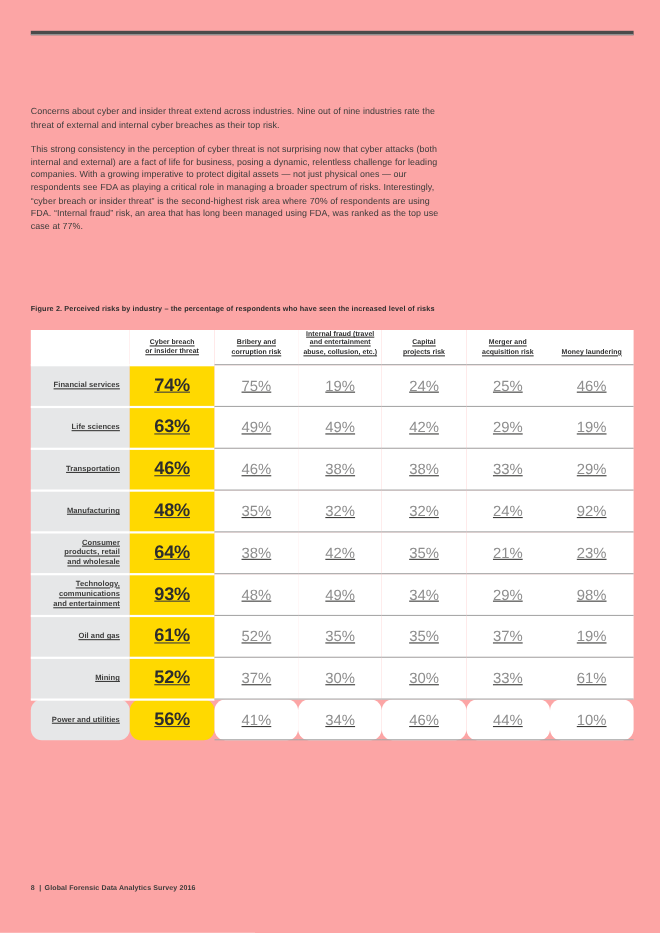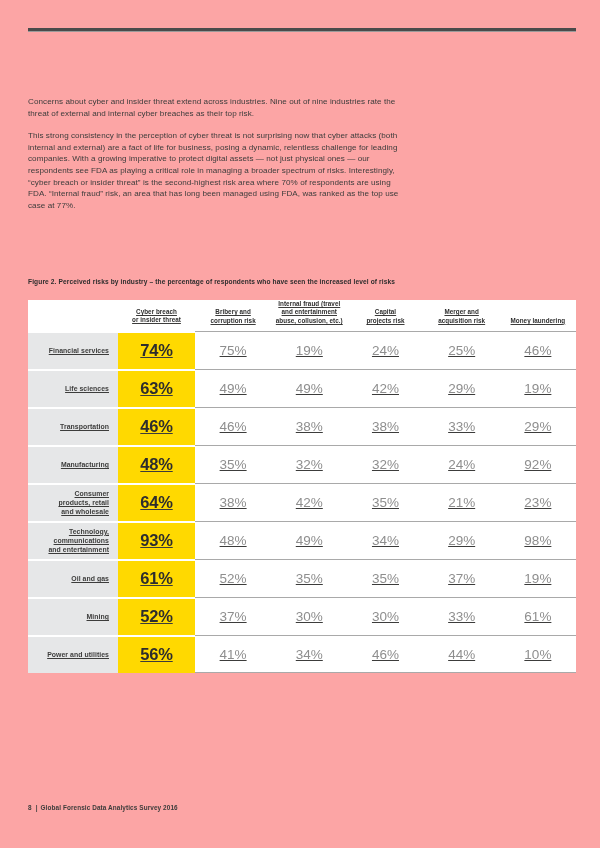--- a/index.html
+++ b/index.html
@@ -88,21 +88,21 @@
     height: 36px;
     font-size: 13.5px;
     color: #8e8e8e;
     text-align: center;
     vertical-align: middle;
     background: #ffffff;
     border-top: 1px solid #a9a9a9;
     padding: 0;
     font-weight: normal;
   }
-  tbody tr:last-child td { border-bottom: 1px solid #a9a9a9; }
+  tbody tr:last-child td { border-bottom: 1px solid #a9a9a9; border-radius: 10px; }
 
   tbody td.lbl {
     text-align: right;
     padding-right: 9px;
     font-size: 6.9px;
     font-weight: bold;
     color: #3c3c3b;
     line-height: 9.2px;
     background: #e6e7e8;
     border-top: 2px solid #ffffff;

